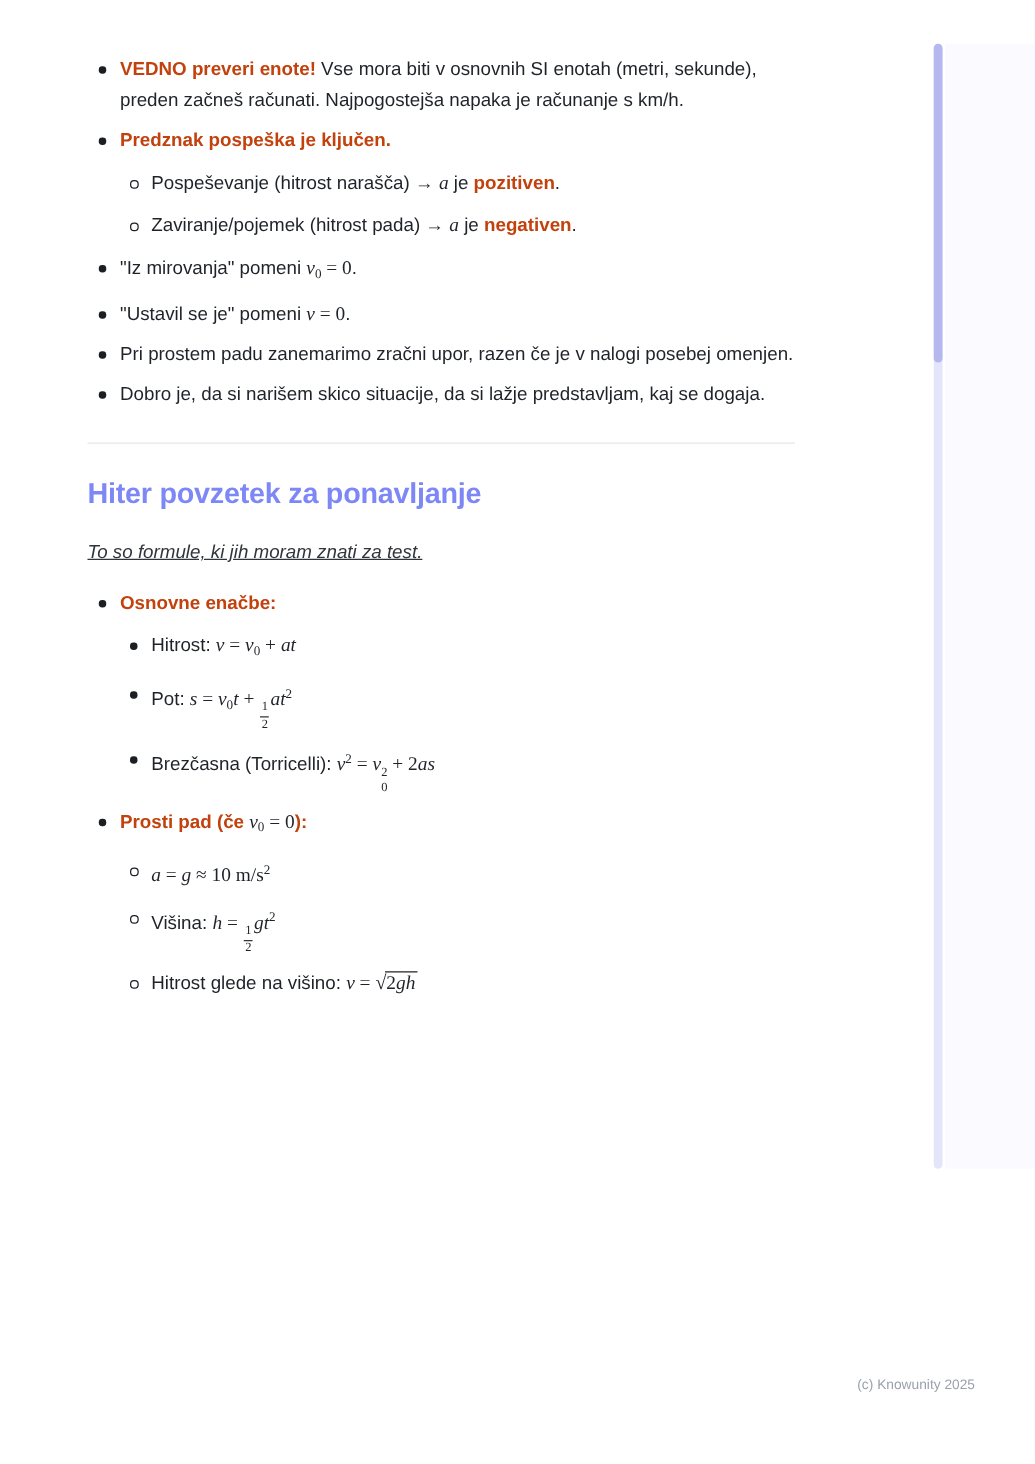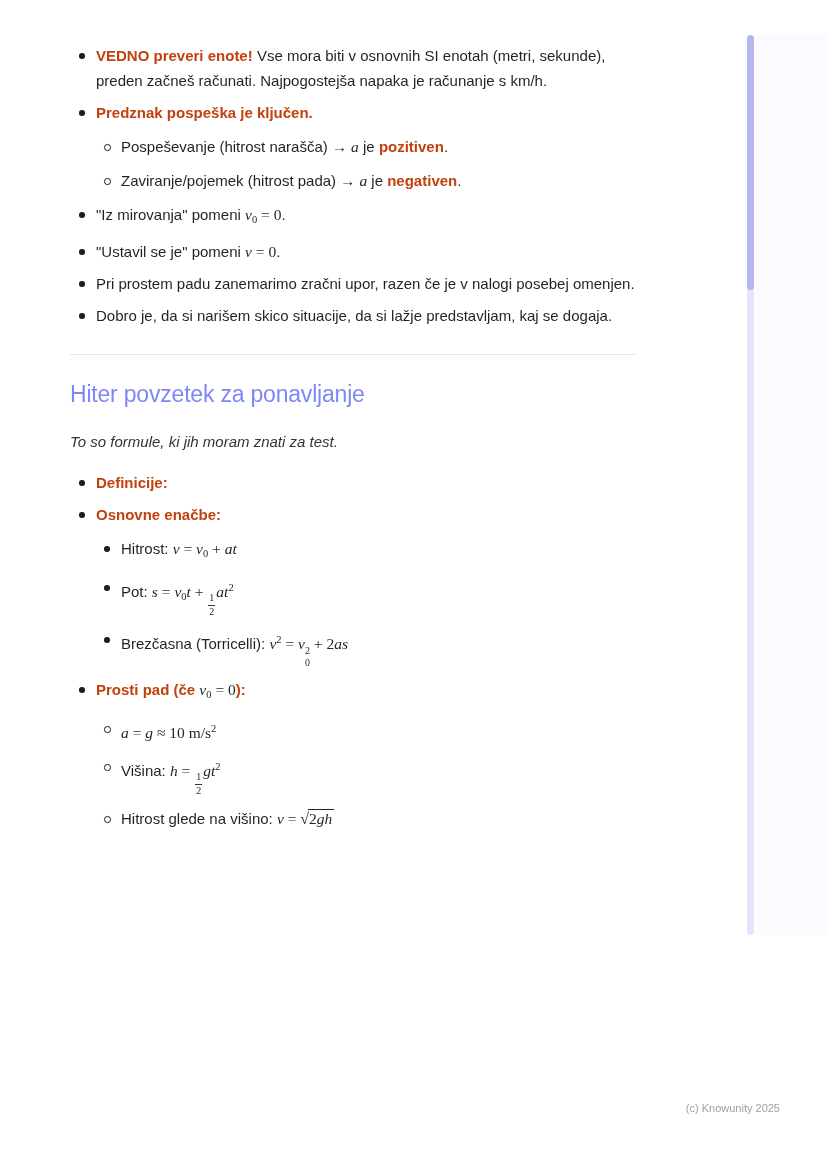--- a/index.html
+++ b/index.html
@@ -31,24 +31,24 @@
   .mss{display:inline-flex;flex-direction:column;font-size:10px;line-height:1.15;vertical-align:-5px;text-align:left;font-style:normal;}
   .mfrac{display:inline-flex;flex-direction:column;font-size:10px;line-height:1.25;text-align:center;vertical-align:-4px;margin:0 1px;font-style:normal;}
   .mfrac .num{border-bottom:1px solid #333;padding:0 1px;}
   .mfrac .den{padding:0 1px;}
   .msqrt{white-space:nowrap;}
   .msqrt .rad{font-style:normal;font-size:16px;}
   .msqrt .radbody{border-top:1.2px solid #222;padding:0 2px 0 1px;margin-left:-1px;display:inline-block;line-height:1.2;}
   
   hr.divider{border:none;border-top:1px solid #e4e6ea;margin:26px 0 0 0;}
   h2.summary-heading{
-    margin:24px 0 0 0;font-size:23px;line-height:30px;font-weight:400;
+    margin:24px 0 0 0;font-size:23px;line-height:30px;font-weight:700;
     color:var(--accent,#7d88f6);letter-spacing:-0.2px;
   }
-  .intro{margin:20px 0 0 0;font-style:italic;font-size:15px;color:#30353c;}
+  .intro{margin:20px 0 0 0;font-style:italic;font-size:15px;color:#30353c;text-decoration:underline;}
   .list{margin-top:0;}
   .list.second{margin-top:16px;}
   
   .right-rail{position:absolute;right:0;top:35px;width:72px;height:900px;background:#fbfbff;}
   .scroll-track{position:absolute;right:74px;top:35px;width:7px;height:900px;border-radius:4px;background:var(--track,#e4e4fb);}
   .scroll-thumb{position:absolute;left:0;top:0;width:7px;height:255px;border-radius:4px;background:var(--thumb,#b4b8ef);}
   
   .footer-credit{position:absolute;right:48px;top:1102px;font-size:11px;color:#9aa1ac;}
 </style>
 </head>
@@ -106,26 +106,20 @@
       </div>
     </div>
   <hr class="divider">
   <h2 class="summary-heading">Hiter povzetek za ponavljanje</h2>
   <p class="intro">To so formule, ki jih moram znati za test.</p>
   <div class="list second">
       <div class="li ind0">
         <span class="marker disc">
           <i></i>
         </span>
-        <span class="txt"><strong>Definicije:</strong></span>
-      </div>
-      <div class="li ind0">
-        <span class="marker disc">
-          <i></i>
-        </span>
         <span class="txt"><strong>Osnovne enačbe:</strong></span>
       </div>
       <div class="li ind1">
         <span class="marker disc">
           <i></i>
         </span>
         <span class="txt">Hitrost: <span class="math"><span class="mi">v</span><span class="mr"> = </span><span class="mi">v</span><span class="msub">0</span><span class="mr"> + </span><span class="mi">at</span></span></span>
       </div>
       <div class="li ind1">
         <span class="marker disc">

